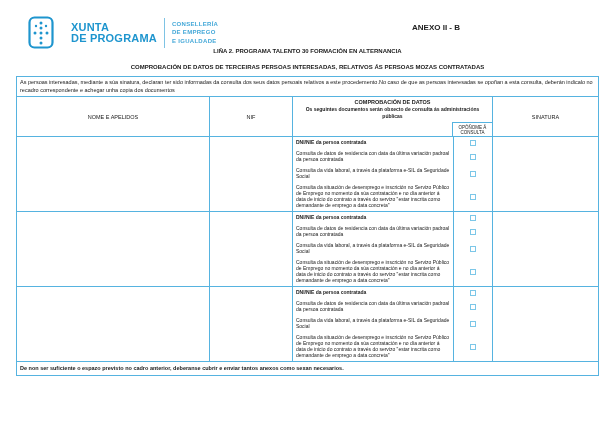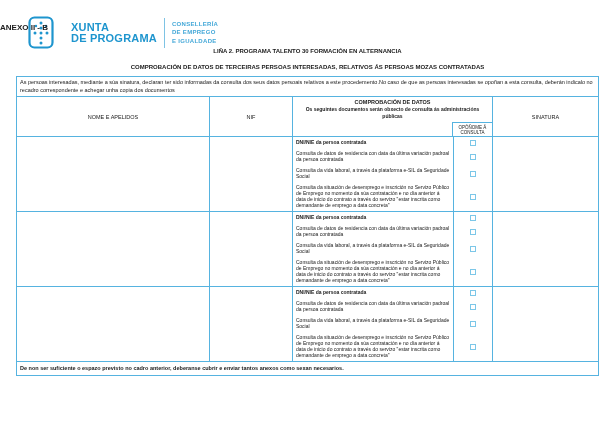--- a/index.html
+++ b/index.html
@@ -7,21 +7,21 @@
     position:relative;width:615px;height:439px;background:#ffffff;overflow:hidden;
     font-family:"Liberation Sans",sans-serif;color:#1a1a1a;
   }
   
   .brand{position:absolute;left:28px;top:16px;display:flex;align-items:center;}
   .crest{width:26px;height:33px;}
   .brand-text{margin-left:17px;font-weight:bold;font-size:11px;line-height:1.0;color:#1e95ce;letter-spacing:.2px;}
   .brand-divider{width:1px;height:30px;background:#7ec3e4;margin:0 7px;}
   .dept{font-size:6px;font-weight:bold;line-height:1.35;color:#44a8d8;letter-spacing:.3px;}
   
-  .annex-title{position:absolute;top:23px;left:0;width:460px;text-align:left;font-size:8px;font-weight:bold;color:#222;}
+  .annex-title{position:absolute;top:23px;left:0;width:460px;text-align:right;font-size:8px;font-weight:bold;color:#222;}
   .program-title{position:absolute;top:48px;left:0;width:100%;text-align:center;font-size:6px;font-weight:bold;}
   .table-title{position:absolute;top:64px;left:0;width:100%;text-align:center;font-size:6px;font-weight:bold;}
   
   .tbl{position:absolute;left:16px;top:76px;width:583px;border:1px solid #56b3e0;box-sizing:border-box;background:#fff;}
   .tbl *{box-sizing:border-box;}
   .intro{padding:2px 3px;font-size:5.5px;line-height:1.4;border-bottom:1px solid #56b3e0;}
   .hdr{display:flex;height:40px;border-bottom:1px solid #56b3e0;}
   .col-name{width:193px;border-right:1px solid #56b3e0;display:flex;align-items:center;justify-content:center;font-size:5.5px;}
   .col-nif{width:83px;border-right:1px solid #56b3e0;display:flex;align-items:center;justify-content:center;font-size:5.5px;}
   .col-verif{width:200px;border-right:1px solid #56b3e0;display:flex;flex-direction:column;}

